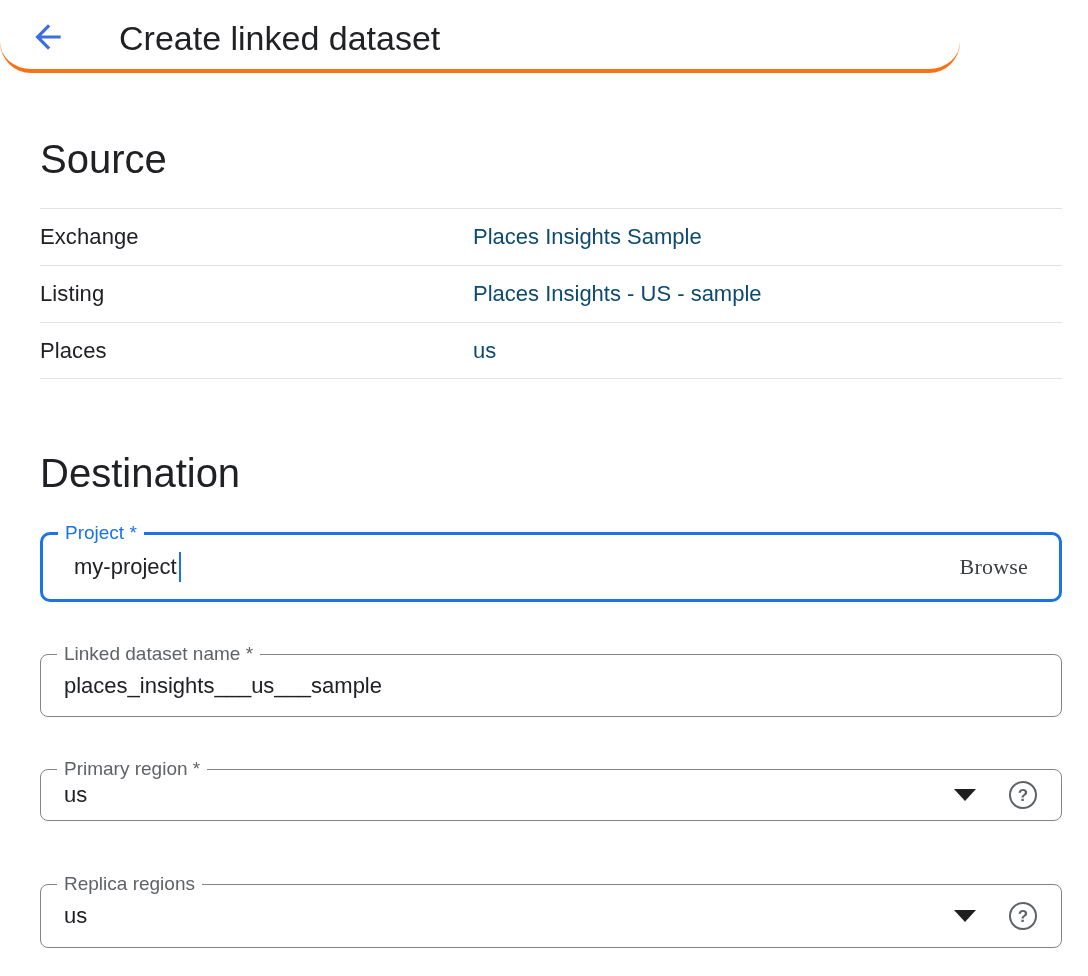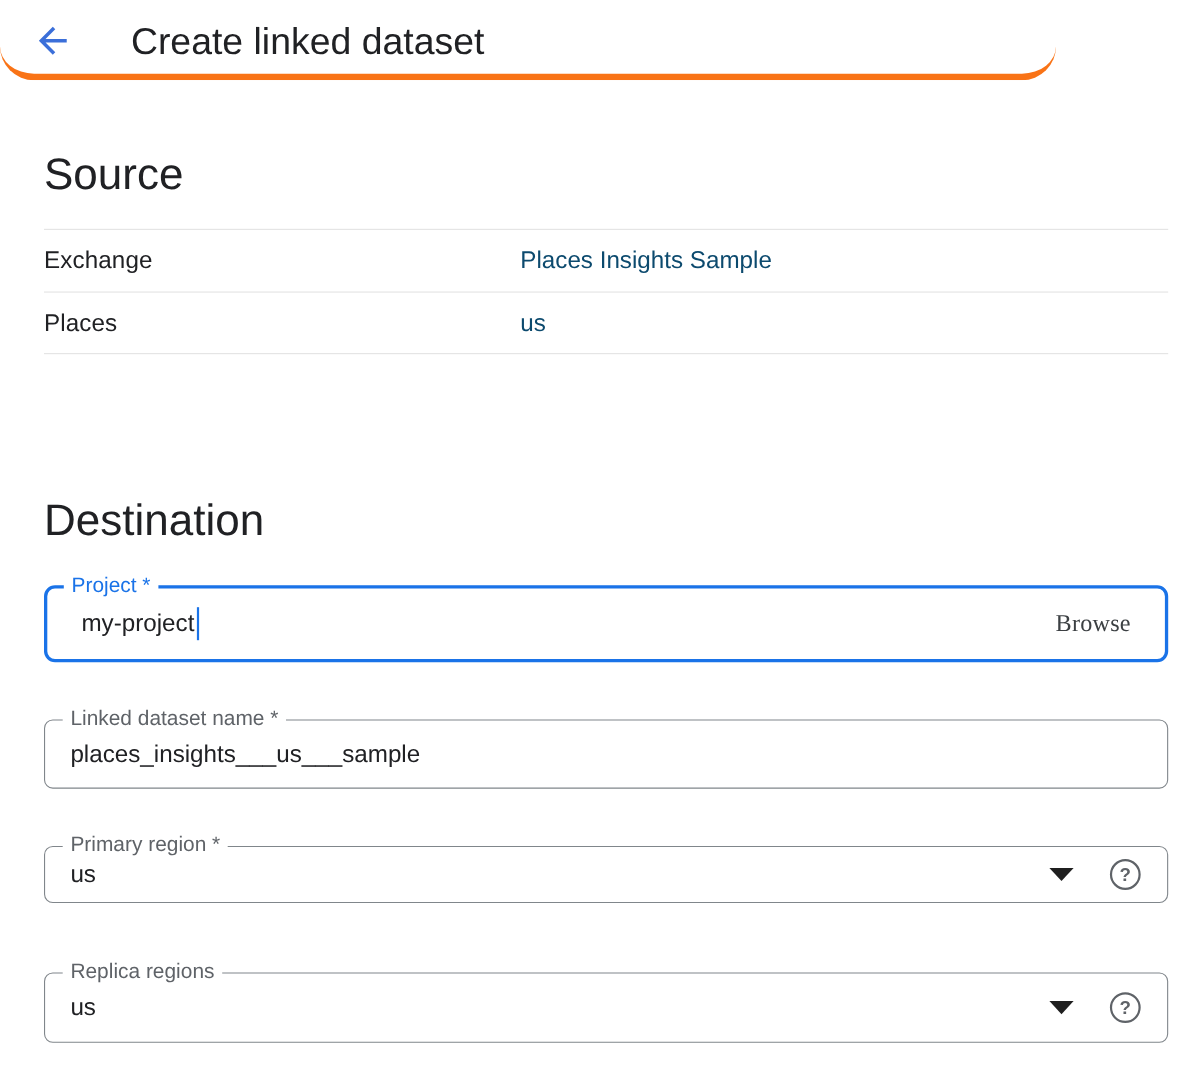--- a/index.html
+++ b/index.html
@@ -10,21 +10,21 @@
     color: #202124;
     overflow: hidden;
     position: relative;
   }
 
   
   .header {
     position: absolute; top: 0; left: 0;
     width: 960px; height: 73px;
     background: #fff;
-    border-bottom: 6px solid #f97316;
+    border-bottom: 4px solid #f97316;
     border-radius: 31px;
   }
   .back-btn {
     position: absolute; left: 24px; top: 13px;
     width: 48px; height: 48px;
     border: none; background: transparent;
     cursor: pointer;
     display: flex; align-items: center; justify-content: center;
   }
   .back-btn svg { display: block; }
@@ -148,20 +148,24 @@
 </div>
 
 <h2 class="section-heading heading-source">Source</h2>
 
 <div class="info-table">
   <div class="info-row">
     <div class="info-label">Exchange</div>
     <div class="info-value">Places Insights Sample</div>
   </div>
   <div class="info-row">
+    <div class="info-label">Listing</div>
+    <div class="info-value">Places Insights - US - sample</div>
+  </div>
+  <div class="info-row">
     <div class="info-label">Places</div>
     <div class="info-value">us</div>
   </div>
 </div>
 
 <h2 class="section-heading heading-destination">Destination</h2>
 
 <div class="field field-project" role="textbox">
   <span class="field-label">Project *</span>
   <div class="field-inner">

